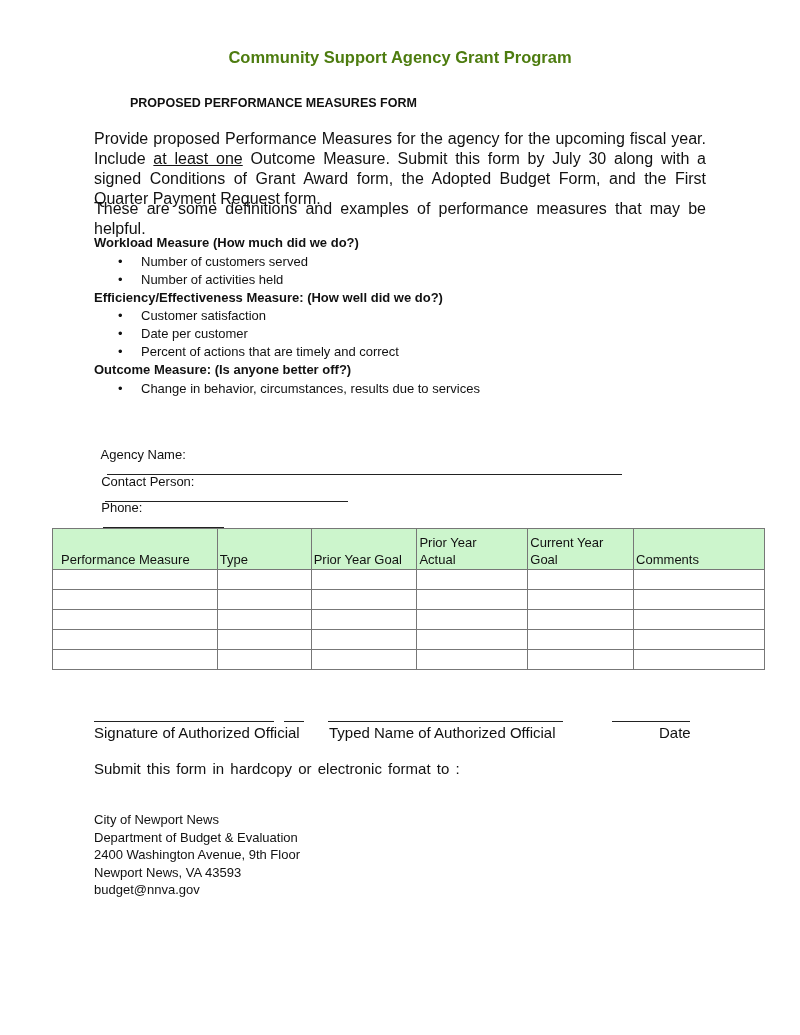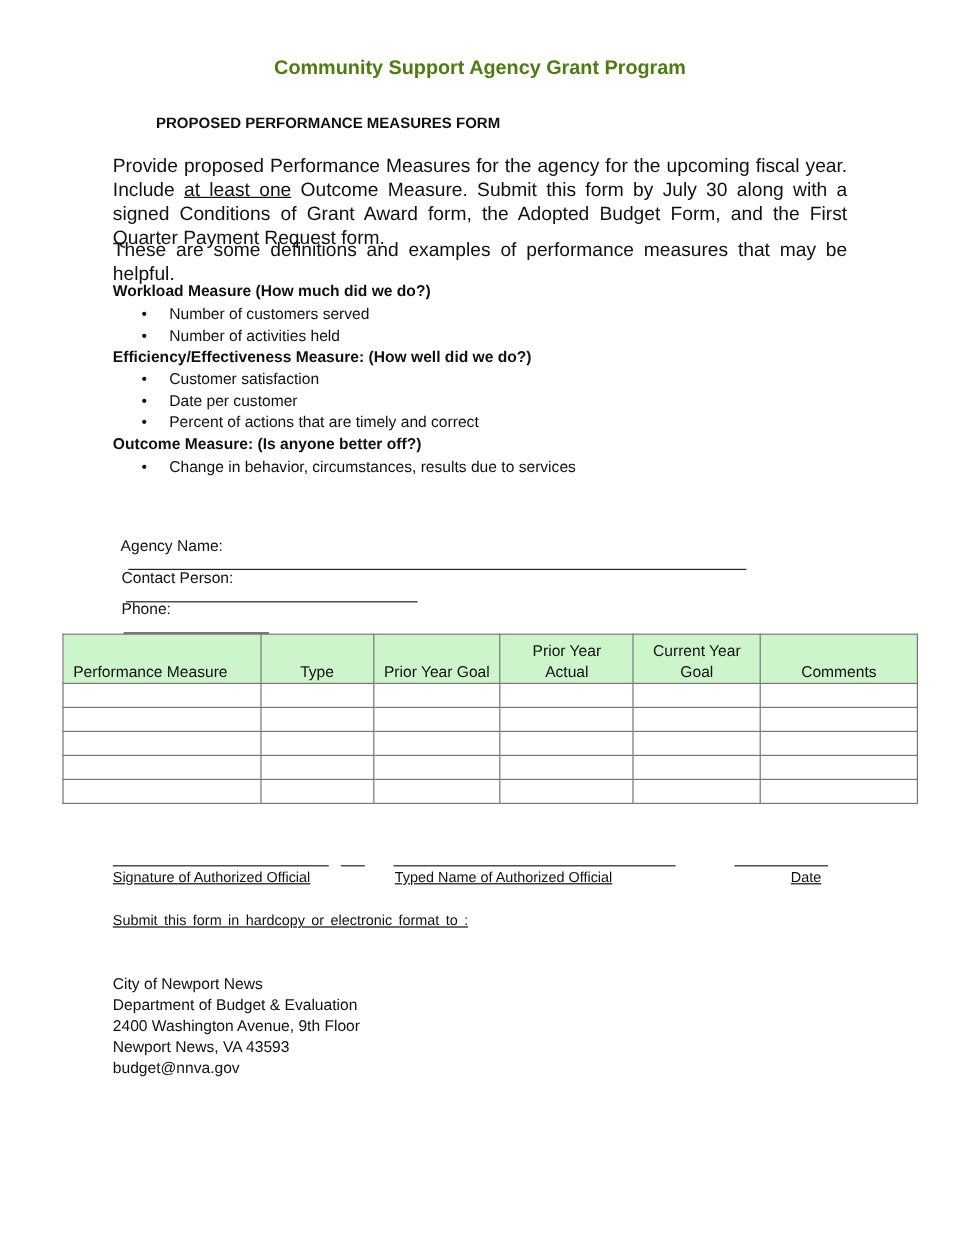--- a/index.html
+++ b/index.html
@@ -21,29 +21,29 @@
     .bullet::before { content: "\2022"; position: absolute; left: 0; }
     .bullet span { margin-left: 23px; }
     .field { left: 94px; font-size: 13px; white-space: pre; }
     .line { display: inline-block; border-bottom: 1px solid #222; height: 12px; vertical-align: baseline; }
 
     table.measures {
       position: absolute; left: 52px; top: 528px; width: 713px;
       border-collapse: collapse; font-size: 13px;
     }
     table.measures th {
-      background: #ccf5cc; font-weight: normal; text-align: center;
+      background: #ccf5cc; font-weight: normal; text-align: left;
       vertical-align: bottom; height: 39px; padding: 0 2px 1px 2px;
       border: 1px solid #777; line-height: 17px;
     }
     table.measures th.left { text-align: left; padding-left: 8px; }
     table.measures td { border: 1px solid #777; height: 19px; padding: 0; }
 
     .sigline { border-bottom: 1px solid #222; height: 1px; }
-    .siglabel { font-size: 12px; text-decoration: underline; }
+    .siglabel { font-size: 15px; }
     .addr { left: 94px; font-size: 13px; line-height: 17.5px; }
   </style>
 </head>
 <body>
 
 <div class="abs title">Community Support Agency Grant Program</div>
 <div class="abs subtitle">PROPOSED PERFORMANCE MEASURES FORM</div>
 
 <div class="abs para" style="top:129px;"><span>Provide proposed Performance Measures for the agency for the upcoming fiscal year. Include </span><u>at least one</u><span> Outcome Measure. Submit this form by July 30 along with a signed Conditions of Grant Award form, the Adopted Budget Form, and the First Quarter Payment Request form.</span></div>
 

